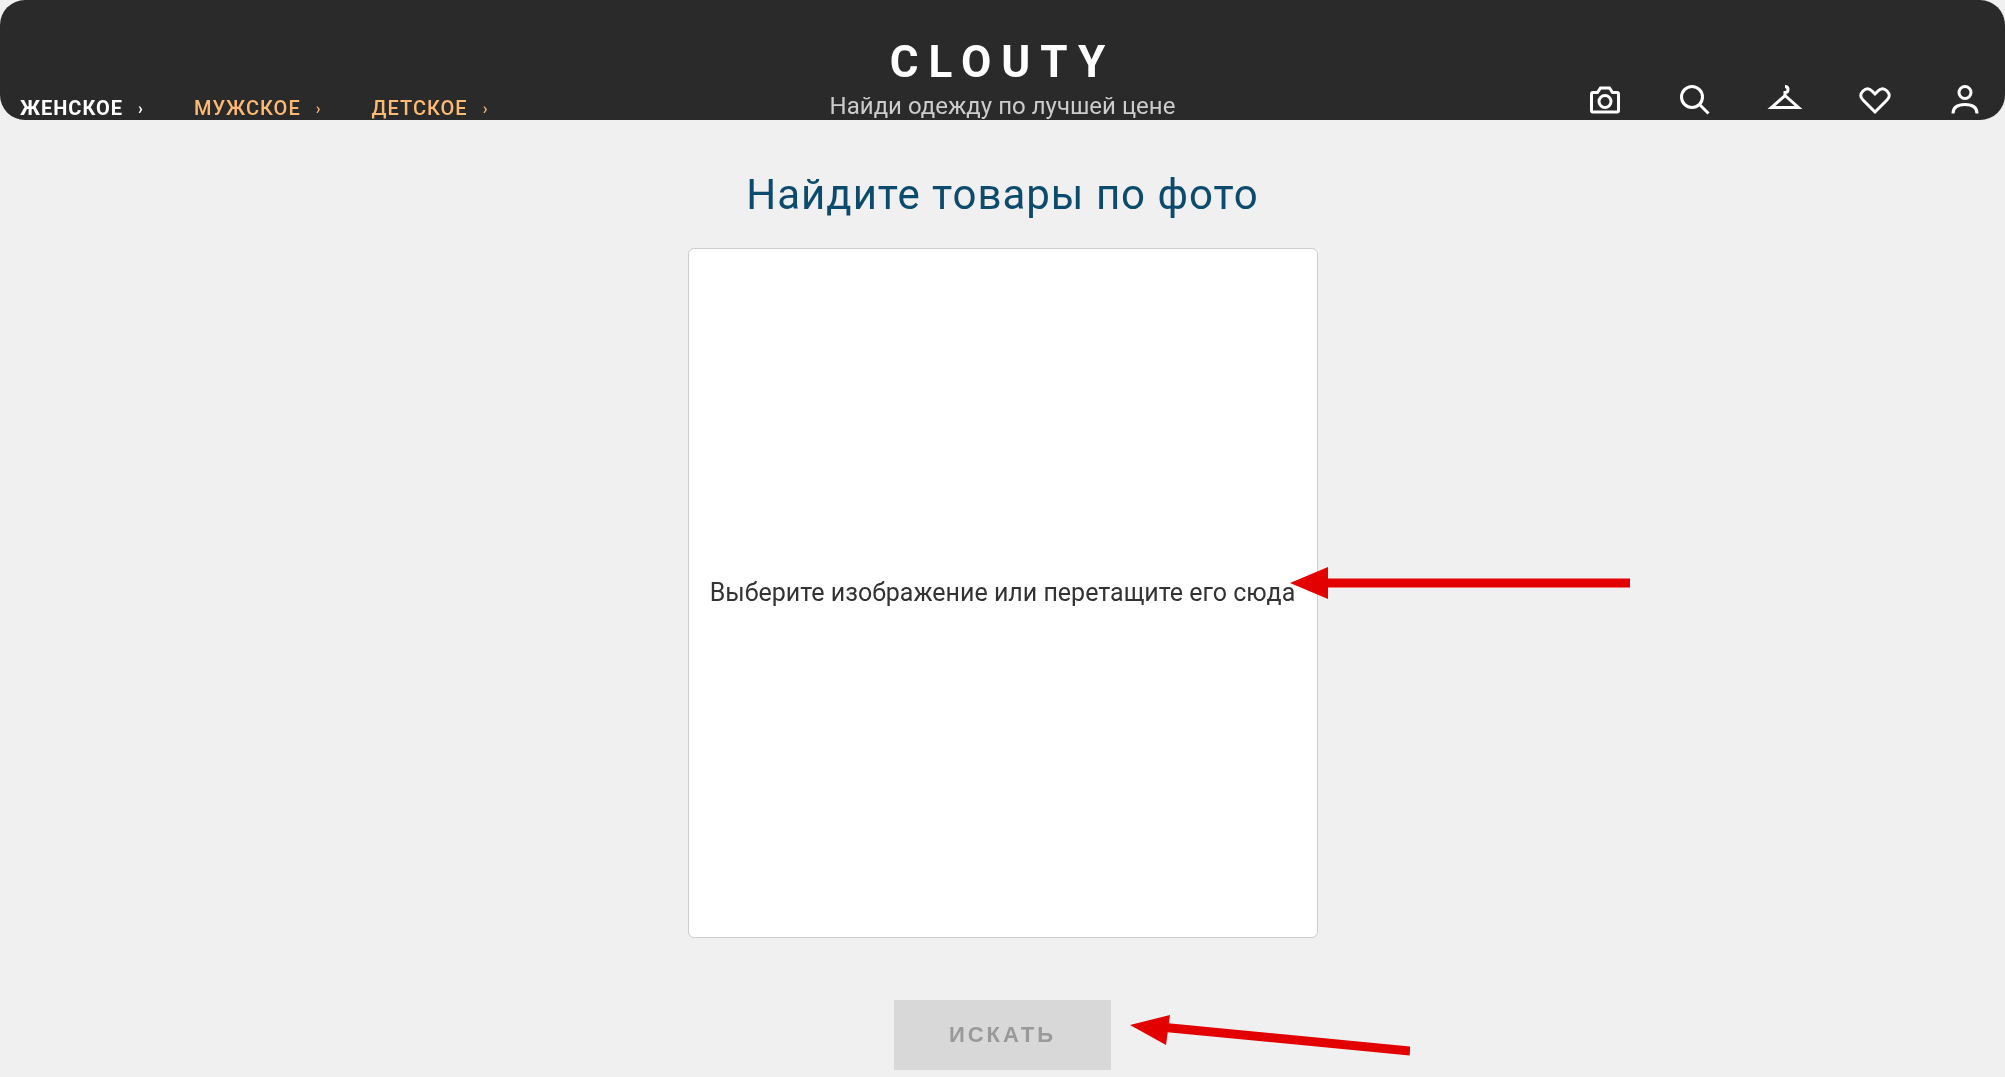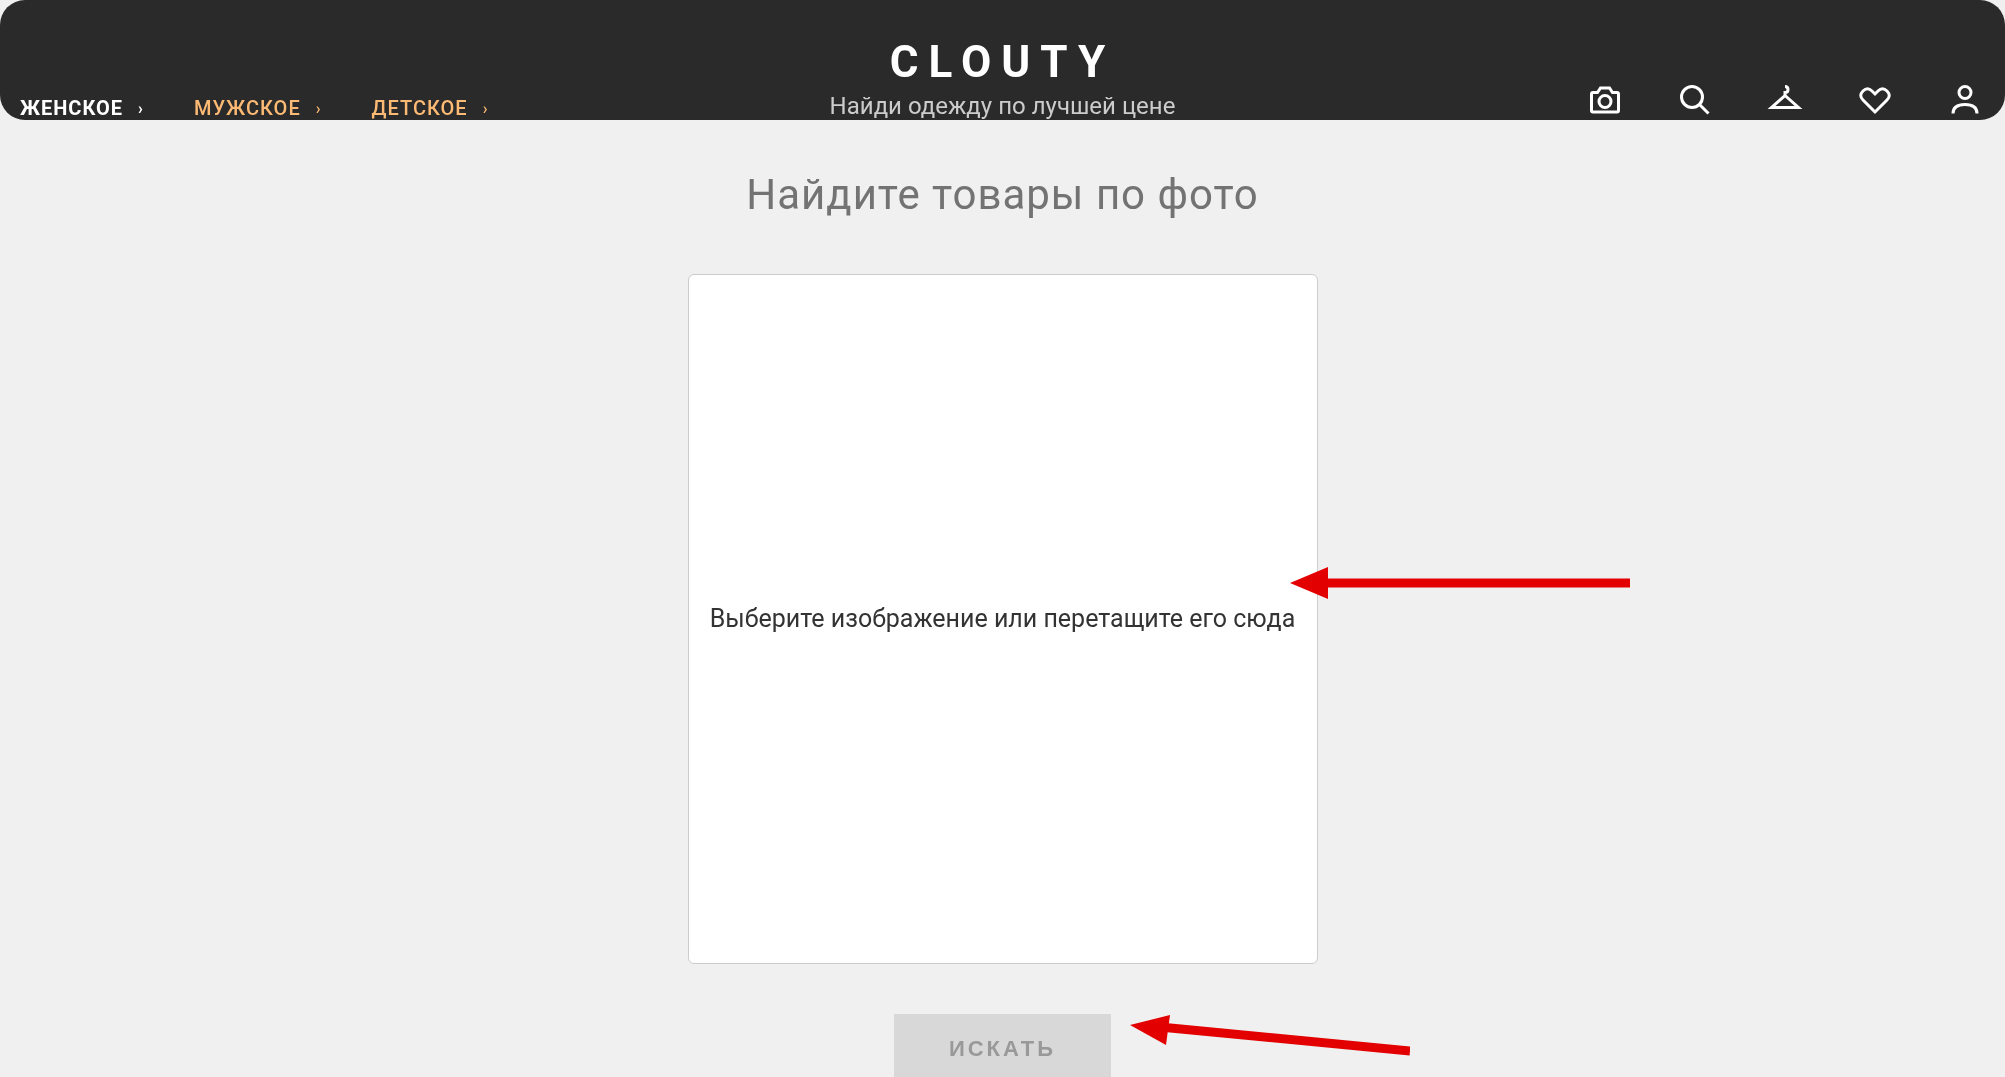--- a/index.html
+++ b/index.html
@@ -101,32 +101,32 @@
     
     
     .main {
       padding-top: 50px;
       text-align: center;
     }
     
     .page-title {
       font-size: 42px;
       font-weight: 400;
-      color: #737373;
+      color: #0c4a6e;
       letter-spacing: 1px;
-      margin-bottom: 55px;
+      margin-bottom: 29px;
     }
     
     .dropzone {
       width: 630px;
       height: 690px;
       background: #fff;
       border: 1px solid #ccc;
       border-radius: 6px;
-      margin: 0 auto;
+      margin: 12px auto;
       display: flex;
       align-items: center;
       justify-content: center;
       cursor: pointer;
     }
     
     .dropzone-text {
       font-size: 25px;
       color: #333;
       line-height: 2;

